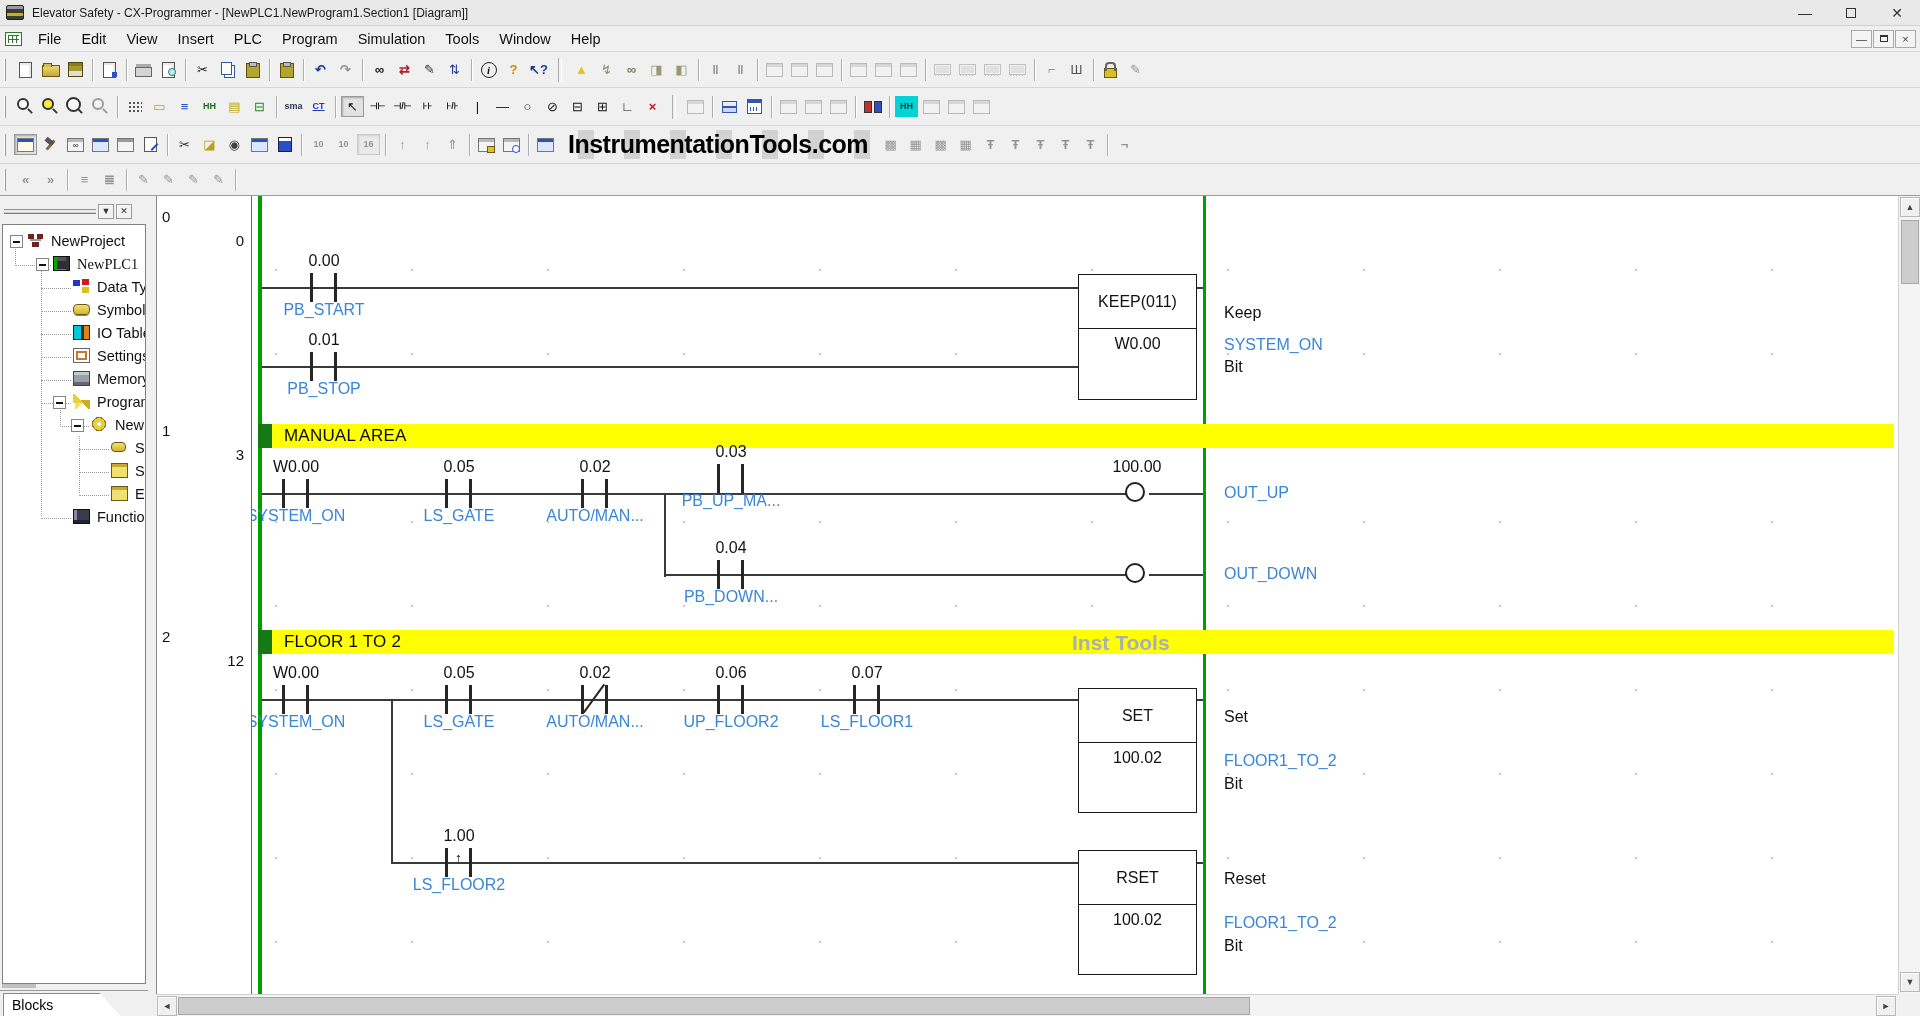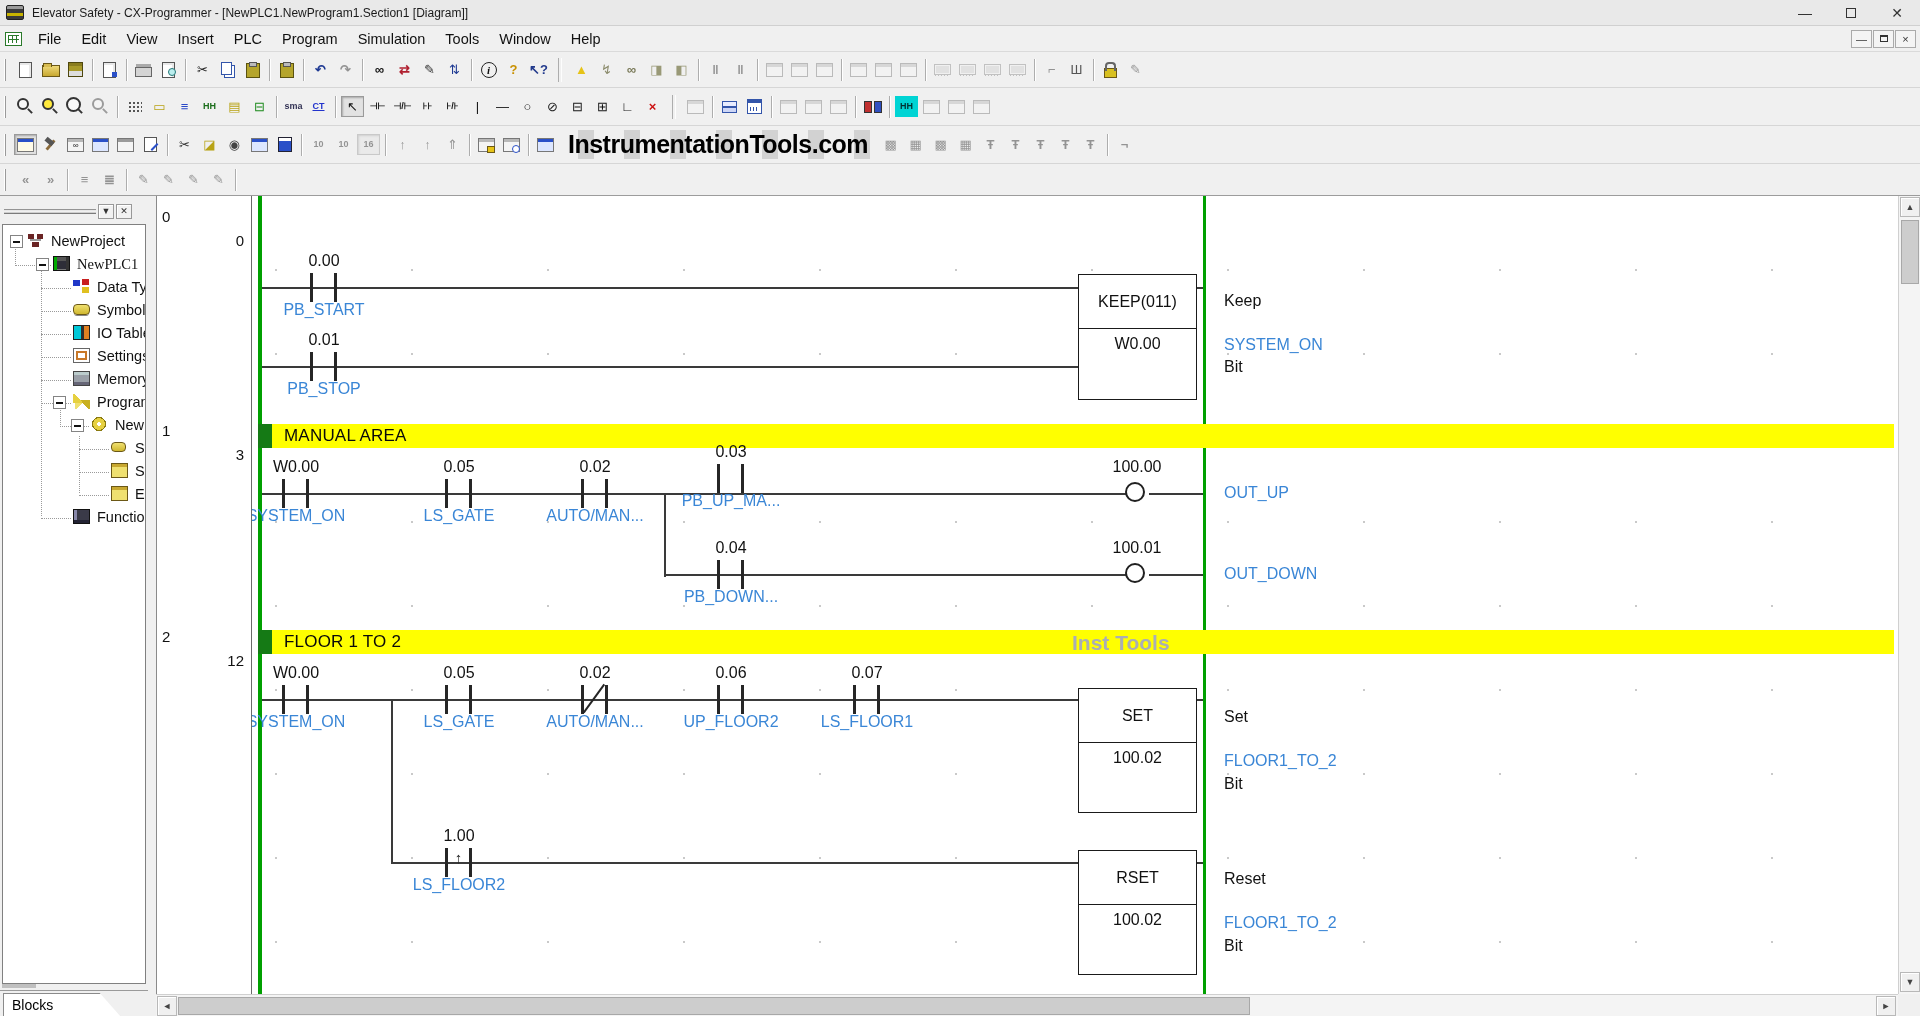--- a/index.html
+++ b/index.html
@@ -515,21 +515,21 @@
   <div class="cw" style="left:12px;top:135px">
     <div class="addr">0.01</div>
     <div class="bl"></div>
       <div class="br"></div>
     <div class="lbl">PB_STOP</div>
   </div>
   <div class="ibox" style="top:78px;height:126px">
     <div class="im">KEEP(011)</div>
     <div class="io">W0.00</div>
   </div>
-  <div class="ann" style="top:96px">Keep</div>
+  <div class="ann" style="top:108px">Keep</div>
   <div class="ann sym" style="top:140px">SYSTEM_ON</div>
   <div class="ann" style="top:162px">Bit</div>
 
   <div class="rhdr" style="top:228px">
     <span class="gmark"></span>
     <span class="rtitle">MANUAL AREA</span>
   </div>
   <div class="wire" style="left:10px;top:297px;width:864px"></div>
   <div class="wire" style="left:897px;top:297px;width:54px"></div>
   <div class="vwire" style="left:412px;top:297px;height:84px"></div>
@@ -562,23 +562,20 @@
   <div class="cw" style="left:419px;top:343px">
     <div class="addr">0.04</div>
     <div class="bl"></div>
       <div class="br"></div>
     <div class="lbl">PB_DOWN...</div>
   </div>
   <div class="cw" style="left:825px;top:262px">
     <div class="addr">100.00</div>
   </div>
   <div class="coil" style="left:873px;top:286px"></div>
-  <div class="cw" style="left:825px;top:343px">
-    <div class="addr">100.01</div>
-  </div>
   <div class="coil" style="left:873px;top:367px"></div>
   <div class="ann sym" style="top:288px">OUT_UP</div>
   <div class="ann sym" style="top:369px">OUT_DOWN</div>
 
   <div class="rhdr" style="top:434px">
     <span class="gmark"></span>
     <span class="rtitle">FLOOR 1 TO 2</span>
   </div>
   <div id="instwm">Inst Tools</div>
   <div class="wire" style="left:10px;top:503px;width:816px"></div>

